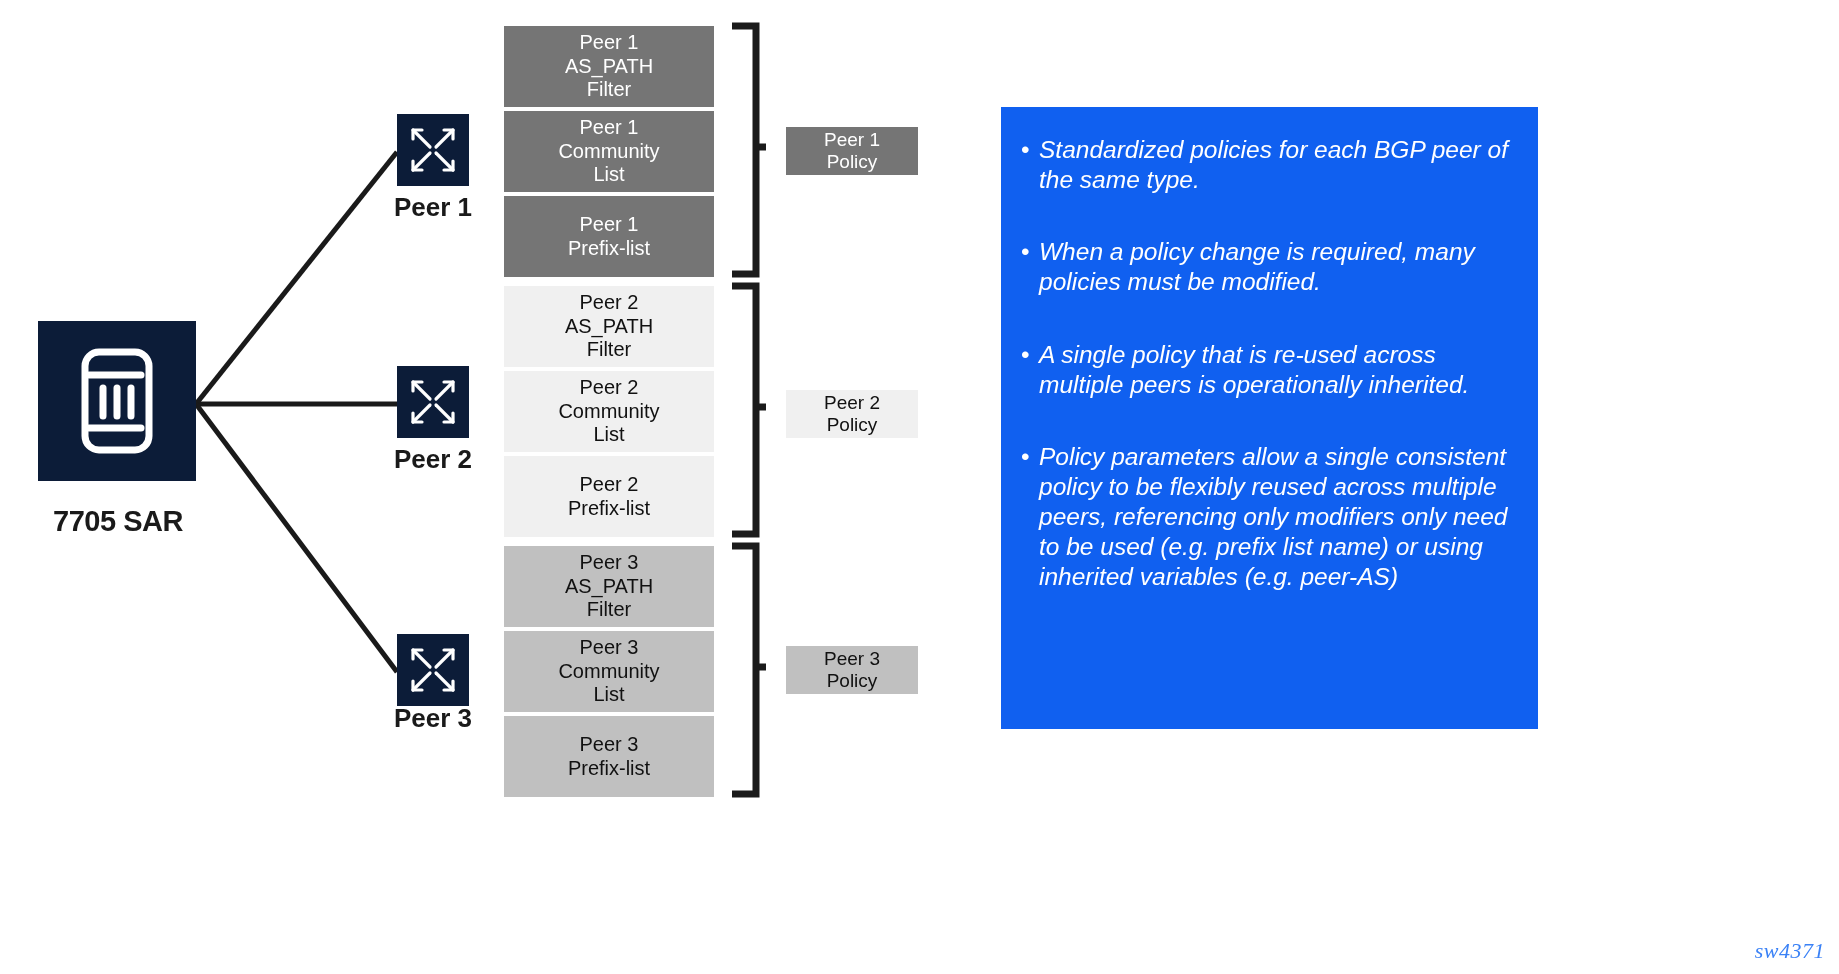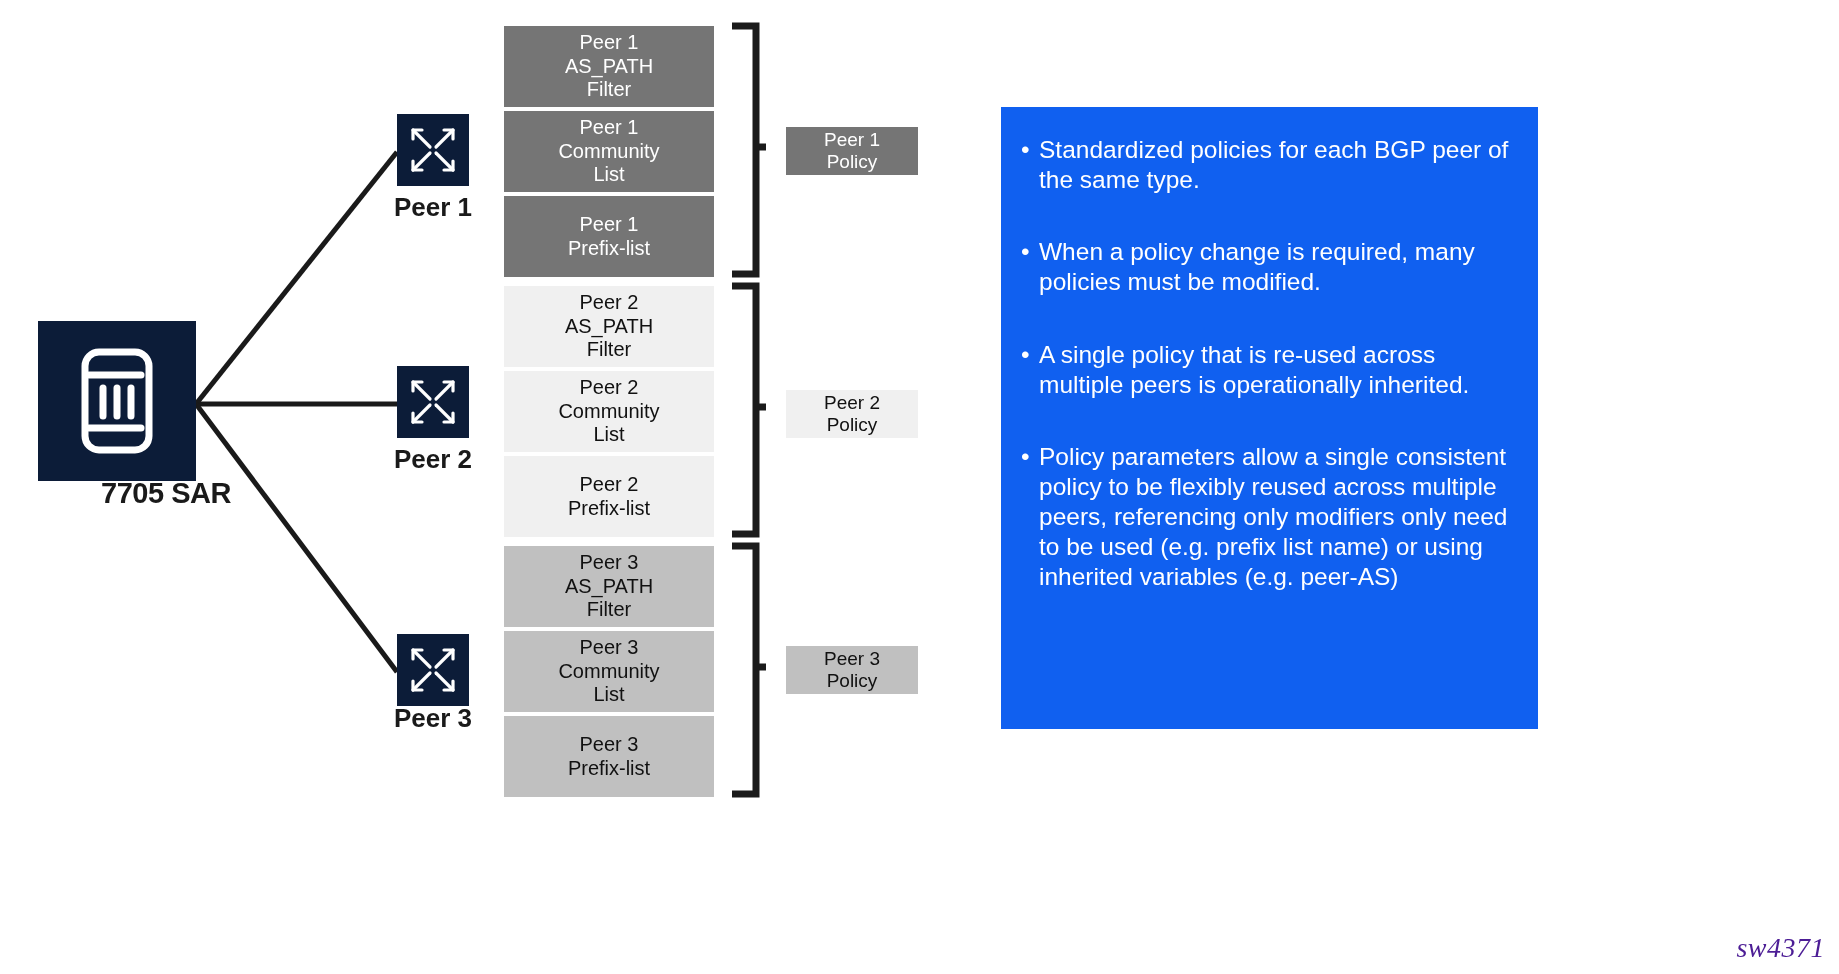--- a/index.html
+++ b/index.html
@@ -28,21 +28,21 @@
     justify-content: center;
   }
   .node-label {
     position: absolute;
     font-weight: bold;
     color: #1a1a1a;
     text-align: center;
     white-space: nowrap;
   }
   #sar-node { left: 38px; top: 321px; width: 158px; height: 160px; }
-  #sar-label { left: 0px; top: 477px; width: 236px; font-size: 29px; letter-spacing: -0.5px; padding-left: 48px; }
+  #sar-label { left: 0px; top: 505px; width: 236px; font-size: 29px; letter-spacing: -0.5px; }
 
   .peer-node { width: 72px; height: 72px; }
   #peer1-node { left: 397px; top: 114px; }
   #peer2-node { left: 397px; top: 366px; }
   #peer3-node { left: 397px; top: 634px; }
 
   .peer-label { font-size: 26px; width: 160px; }
   #peer1-label { left: 353px; top: 192px; }
   #peer2-label { left: 353px; top: 444px; }
   #peer3-label { left: 353px; top: 703px; }
@@ -100,31 +100,31 @@
     line-height: 1.23;
     margin-bottom: 42px;
   }
   .bullet-row:last-child { margin-bottom: 0; }
   .bullet-dot {
     flex: 0 0 auto;
     width: 18px;
     font-size: 24.5px;
     line-height: 1.23;
   }
-  .bullet-text { flex: 1 1 auto; }
+  .bullet-text { flex: 1 1 auto; font-style: italic; }
 
   
   #watermark {
     position: absolute;
     right: 14px;
     bottom: 10px;
     font-family: "Liberation Serif", serif;
     font-style: italic;
-    font-size: 28px;
-    color: #4c1d95;
+    font-size: 22px;
+    color: #3b82f6;
     letter-spacing: 0.5px;
   }
 
   svg { display: block; }
 </style>
 </head>
 <body>
 
 <div id="canvas">
 

